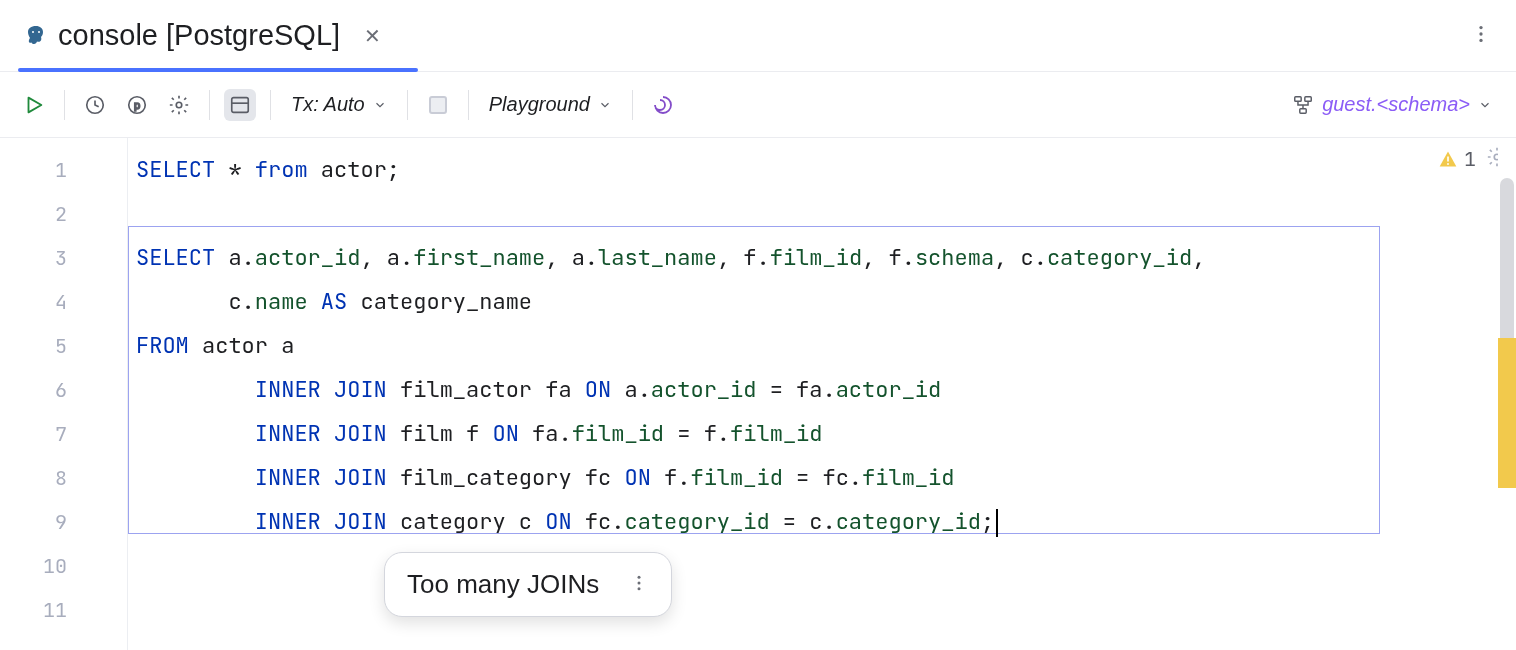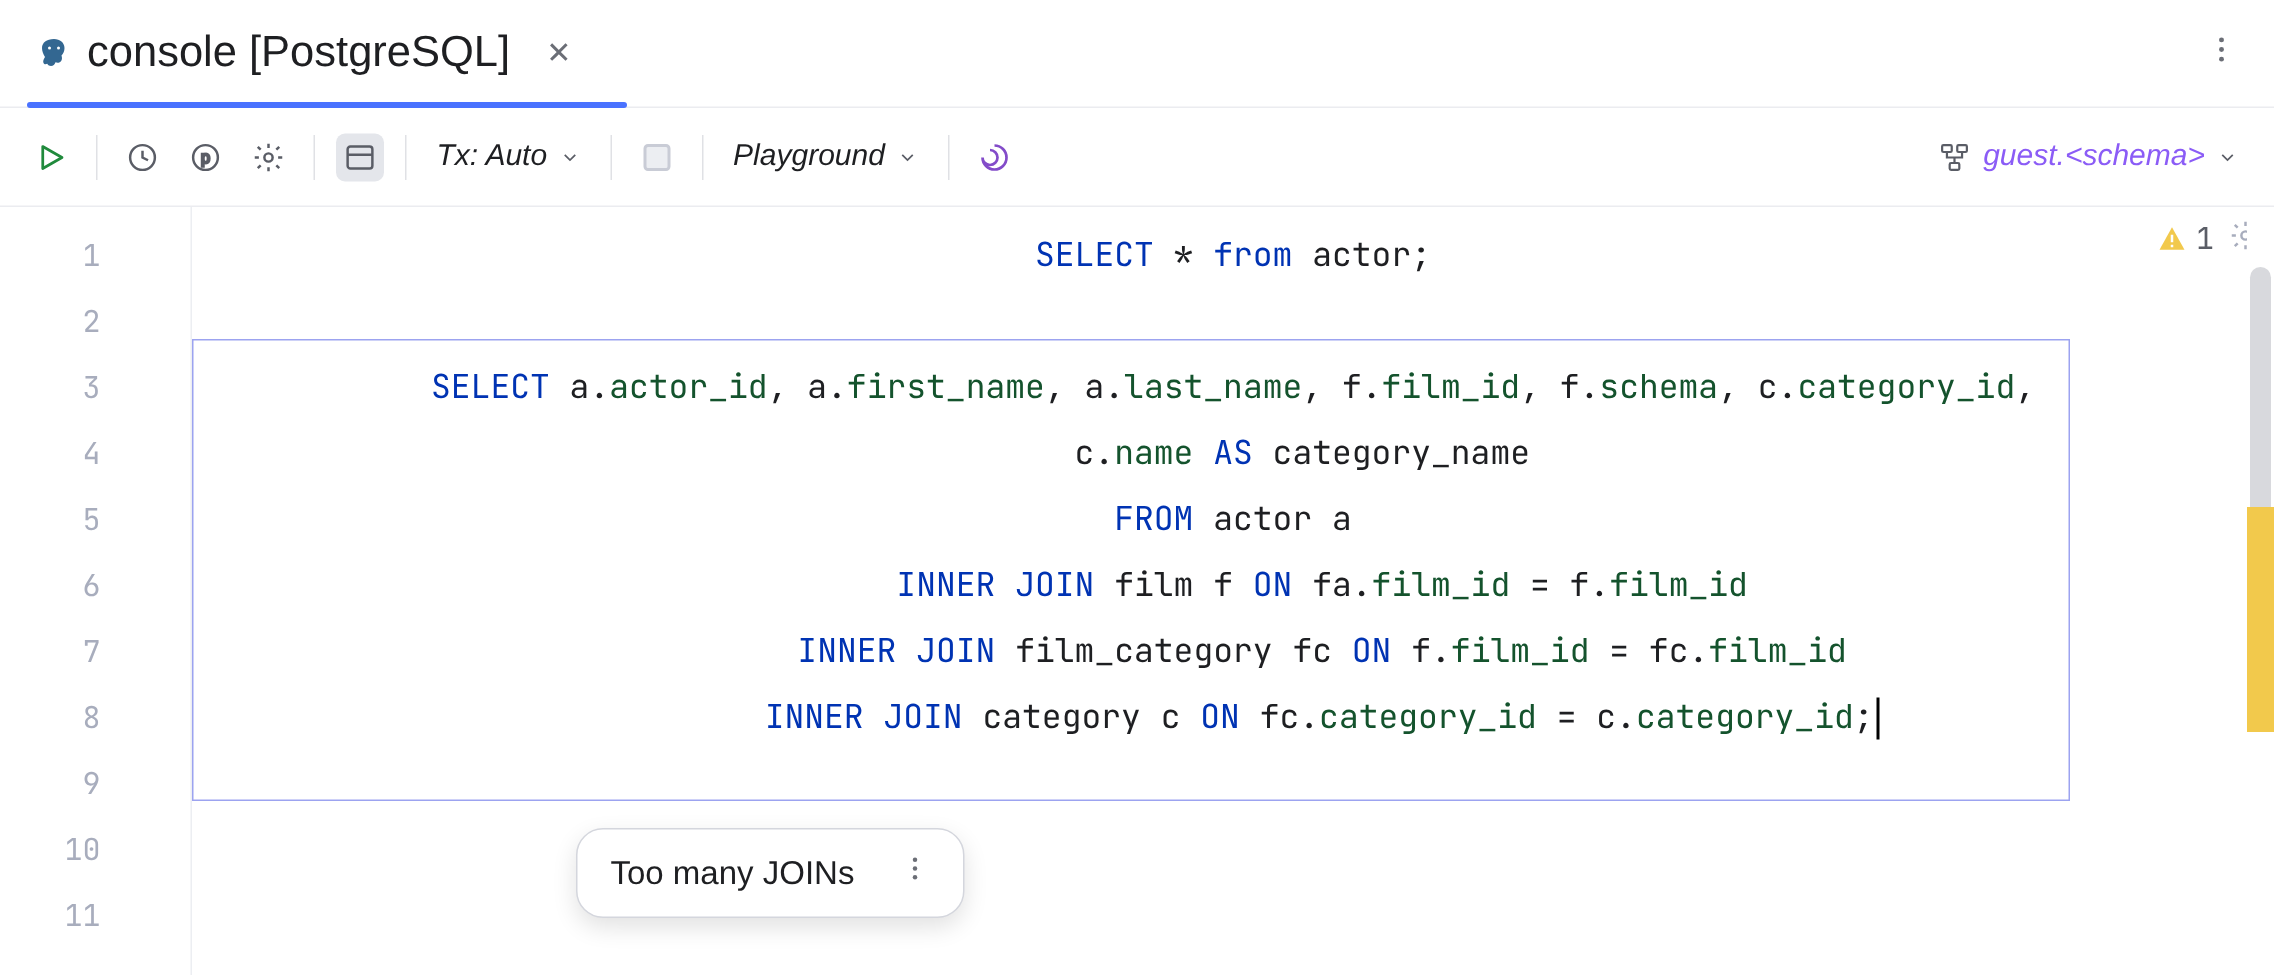--- a/index.html
+++ b/index.html
@@ -23,39 +23,39 @@
   .tb-drop svg.chev { width: 14px; height: 14px; }
   .tb-drop.schema { margin-left: auto; color: #8b5cf6; font-size: 20px; }
   .tb-drop.schema .schema-icon { width: 22px; height: 22px; }
   .stop-icon { width: 18px; height: 18px; border: 2px solid #c9ccd6; border-radius: 3px; background: #eceef2; }
   .swirl { width: 24px; height: 24px; color: #834cc9; display:flex; align-items:center; justify-content:center; }
 
   .editor-area { display: flex; height: calc(100% - 72px - 66px); position: relative; }
   .gutter { width: 128px; flex-shrink: 0; border-right: 1px solid #eceef2; padding-top: 10px; }
   .gutter-line { height: 44px; line-height: 44px; text-align: right; padding-right: 60px; font-size: 20px; color: #a8adbd; font-family: "JetBrains Mono", Menlo, Consolas, monospace; }
   .code { flex: 1; padding: 10px 8px 0 8px; font-family: "JetBrains Mono", Menlo, Consolas, monospace; font-size: 22px; position: relative; }
-  .code-line { height: 44px; line-height: 44px; white-space: pre; position: relative; text-align: center; }
+  .code-line { height: 44px; line-height: 44px; white-space: pre; position: relative; }
   .kw   { color: #0033b3; }
   .col  { color: #14532d; }
   .op   { color: #1e1f22; }
   .sel-box { position:absolute; left:0; top:88px; width:1252px; height: 308px; border:1px solid #9ca3f0; pointer-events:none; }
   .warn-region { position: absolute; left: 0; top: 176px; width: 1252px; height: 134px; background: #fdf6d8; z-index: -1; }
   .warn-region2 { position: absolute; left: 0; top: 308px; width: 964px; height: 88px; background: #fdf6d8; z-index: -1; }
   .from-white { position:absolute; left:0; top:176px; width:78px; height:44px; background:#fff; z-index:-1; }
   .caret { display:inline-block; width:2px; height:28px; background:#000; vertical-align:middle; margin-left:2px; }
 
   .scroll-track { position: absolute; right: 0; top: 10px; width: 18px; height: 500px; background: #fff; }
   .scroll-thumb { position: absolute; right: 2px; width: 14px; background: #d8d9dd; border-radius: 7px; }
   .scroll-warn { position: absolute; right: 0; width: 18px; background: #f2c94c; }
 
   .hdr-warn { position: absolute; top: 8px; right: 40px; display: flex; align-items: center; gap: 6px; font-size: 20px; color: #5a5d66; }
   .hdr-warn .tri { width:20px; height:20px; }
   .hdr-gear { position: absolute; top: 8px; right: 8px; color:#a8adbd; }
 
-  .popover { position: absolute; left: 384px; top: 552px; background: #fff; border: 1px solid #d4d6dd; border-radius: 18px; box-shadow: 0 6px 16px rgba(0,0,0,.12); padding: 16px 22px; display: flex; align-items: center; gap: 30px; font-size: 22px; justify-content: flex-end; }
+  .popover { position: absolute; left: 384px; top: 552px; background: #fff; border: 1px solid #d4d6dd; border-radius: 18px; box-shadow: 0 6px 16px rgba(0,0,0,.12); padding: 16px 22px; display: flex; align-items: center; gap: 30px; font-size: 26px; justify-content: flex-end; }
   .popover .more { color: #6b6e76; cursor:pointer; }
 </style>
 </head>
 <body>
 
 <div class="root">
 
   <div class="tabbar">
     <div class="tab">
       <span class="tab-icon">
@@ -184,20 +184,21 @@
             <circle cx="12" cy="12" r="3"></circle>
             <path d="M12 2v3M12 19v3M4.2 4.2l2.1 2.1M17.7 17.7l2.1 2.1M2 12h3M19 12h3M4.2 19.8l2.1-2.1M17.7 6.3l2.1-2.1"></path>
           </svg>
       </div>
 
       <div class="code-line"><span class="kw">SELECT</span><span> * </span><span class="kw">from</span><span> actor</span><span class="op">;</span></div>
       <div class="code-line"></div>
       <div class="code-line"><span class="kw">SELECT</span><span> a.</span><span class="col">actor_id</span><span>, a.</span><span class="col">first_name</span><span>, a.</span><span class="col">last_name</span><span>, f.</span><span class="col">film_id</span><span>, f.</span><span class="col">schema</span><span>, c.</span><span class="col">category_id</span><span>,</span></div>
       <div class="code-line"><span>       c.</span><span class="col">name</span><span class="kw"> AS</span><span> category_name</span></div>
       <div class="code-line"><span class="kw">FROM</span><span> actor a</span></div>
+      <div class="code-line"><span>         </span><span class="kw">INNER JOIN</span><span> film_actor fa </span><span class="kw">ON</span><span> a.</span><span class="col">actor_id</span><span> = fa.</span><span class="col">actor_id</span></div>
       <div class="code-line"><span>         </span><span class="kw">INNER JOIN</span><span> film f </span><span class="kw">ON</span><span> fa.</span><span class="col">film_id</span><span> = f.</span><span class="col">film_id</span></div>
       <div class="code-line"><span>         </span><span class="kw">INNER JOIN</span><span> film_category fc </span><span class="kw">ON</span><span> f.</span><span class="col">film_id</span><span> = fc.</span><span class="col">film_id</span></div>
       <div class="code-line"><span>         </span><span class="kw">INNER JOIN</span><span> category c </span><span class="kw">ON</span><span> fc.</span><span class="col">category_id</span><span> = c.</span><span class="col">category_id</span><span class="op">;</span><span class="caret"></span></div>
       <div class="code-line"></div>
       <div class="code-line"></div>
 
       <div class="scroll-track">
         <div class="scroll-thumb" style="top:30px; height:290px;"></div>
         <div class="scroll-warn" style="top:190px; height:150px;"></div>
       </div>

